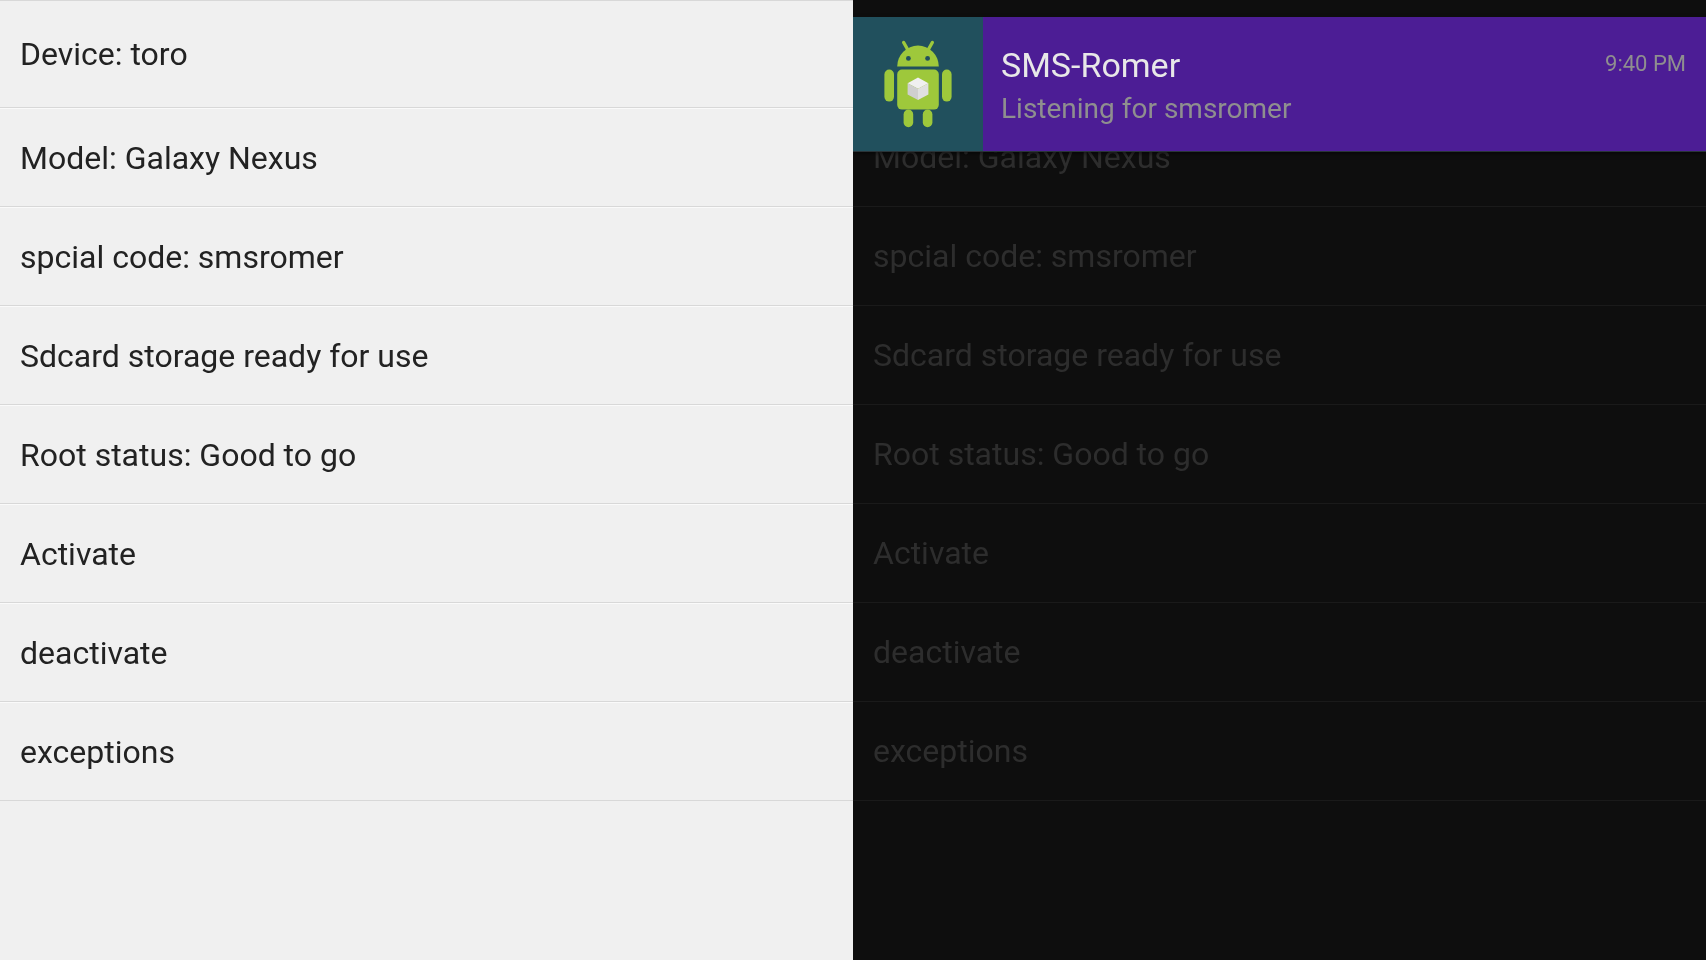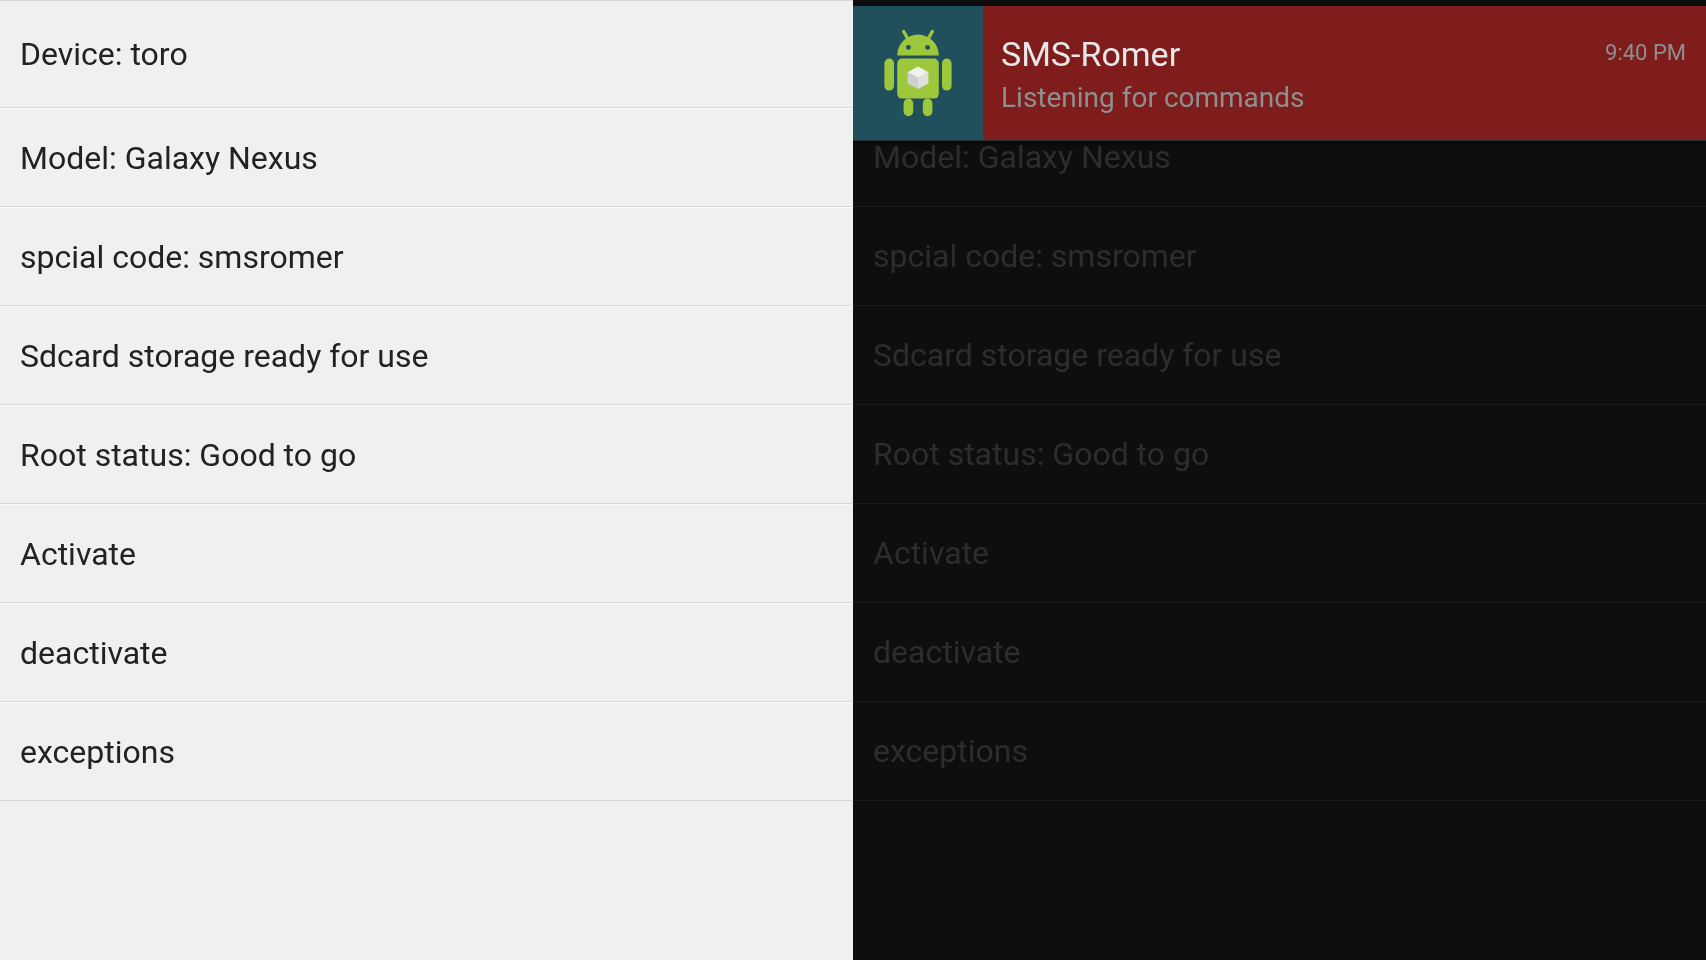--- a/index.html
+++ b/index.html
@@ -60,24 +60,24 @@
       align-items: center;
       font-size: 32px;
       color: #2d2d2d;
       border-bottom: 1px solid #1a1a1a;
     }
     .item-dark:first-child {
       height: 108px;
     }
     .notification-overlay {
       position: absolute;
-      top: 6px;
+      top: 17px;
       left: 0;
       right: 0;
-      background: #7f1d1d;
+      background: #4c1d95;
       z-index: 10;
       height: 135px;
       display: flex;
       align-items: stretch;
       box-shadow: 0 2px 4px rgba(0,0,0,0.5);
       border-bottom: 1px solid #2a3438;
     }
     .notif-icon-wrap {
       width: 130px;
       height: 100%;
@@ -204,18 +204,18 @@
           <g transform="translate(50,66)">
             <polygon points="0,-14 13,-7 0,0 -13,-7" fill="#f0f0f0"></polygon>
             <polygon points="-13,-7 0,0 0,14 -13,7" fill="#cfcfcf"></polygon>
             <polygon points="13,-7 0,0 0,14 13,7" fill="#e0e0e0"></polygon>
           </g>
         </svg>
       </span>
     </div>
     <div class="notif-body">
       <div class="notif-title">SMS-Romer</div>
-      <div class="notif-subtitle">Listening for commands</div>
+      <div class="notif-subtitle">Listening for smsromer</div>
       <div class="notif-time">9:40 PM</div>
     </div>
   </div>
 
 </div>
 
 </body></html>

